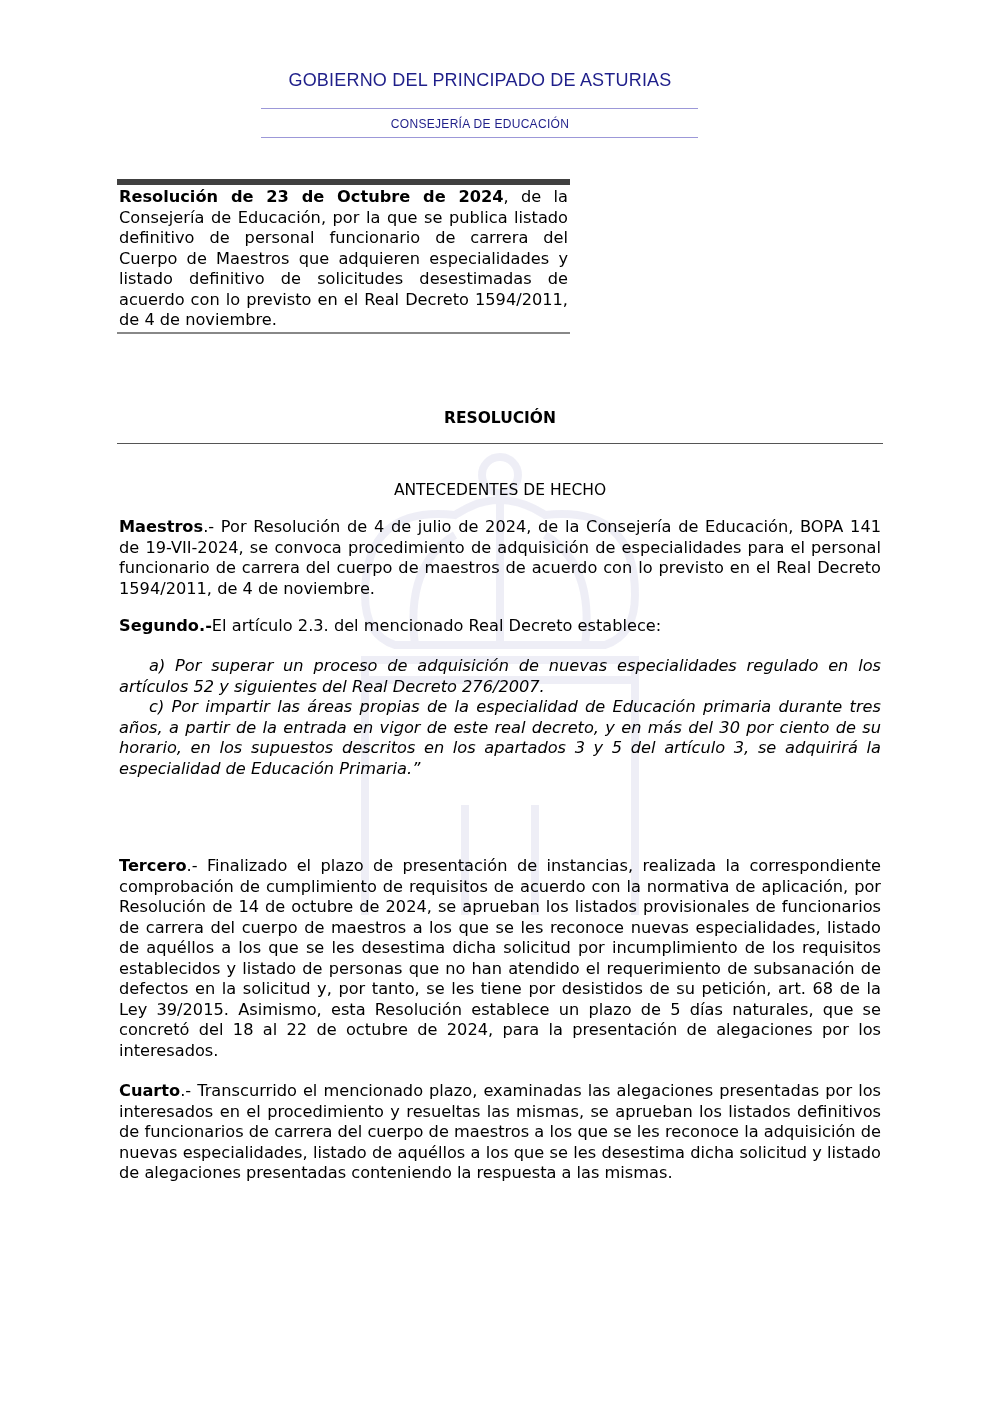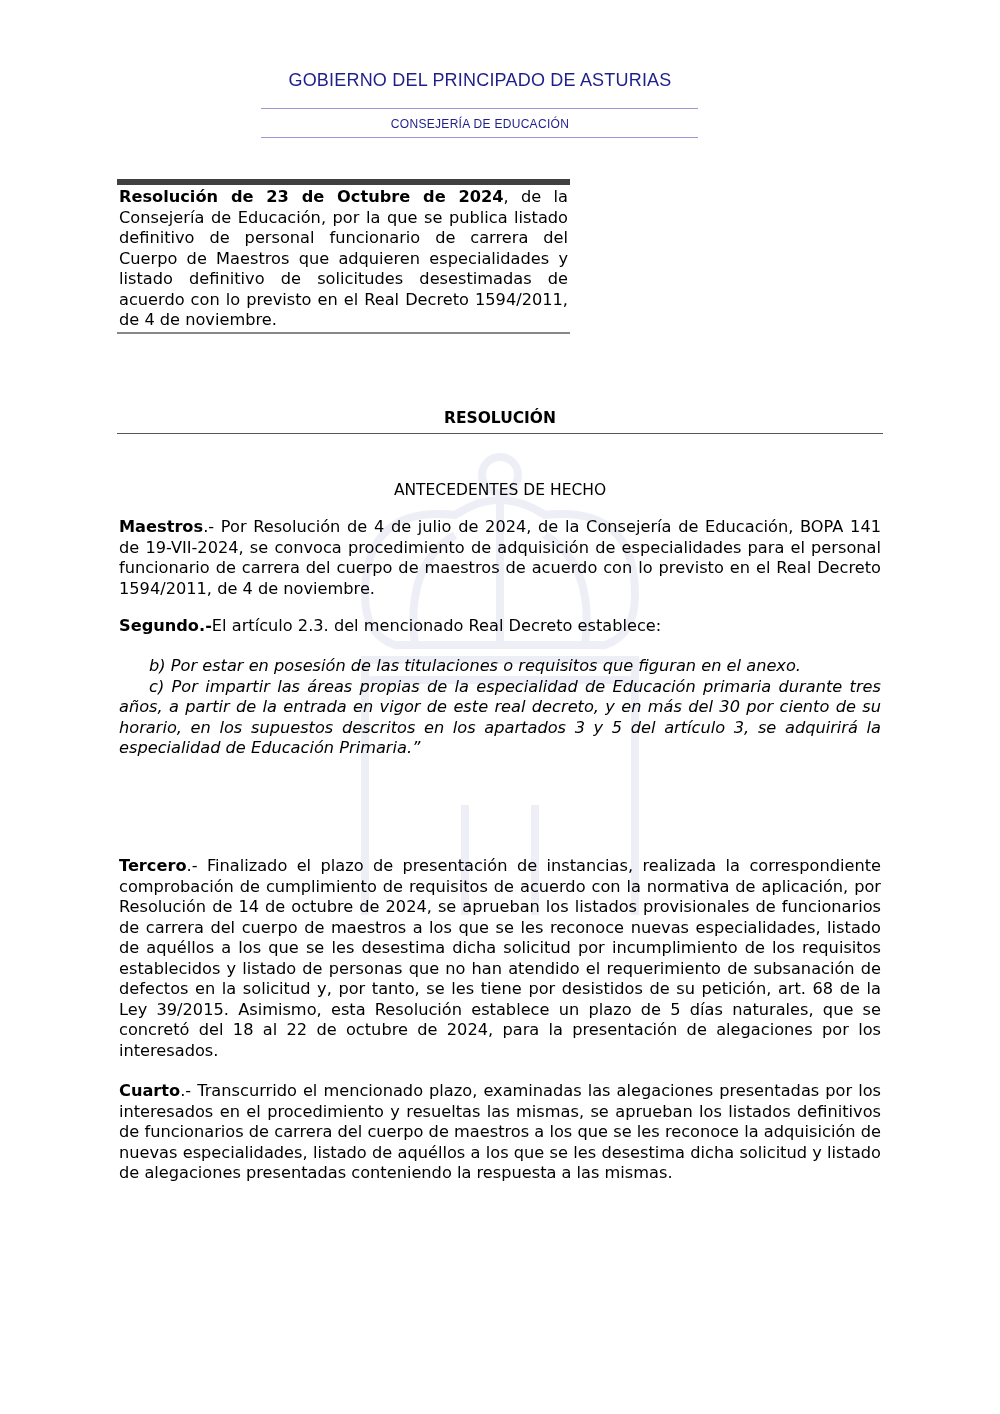--- a/index.html
+++ b/index.html
@@ -7,21 +7,21 @@
          font-family: "DejaVu Sans", sans-serif; color: #000; }
   .header-title { position: absolute; top: 70px; left: 0; width: 960px; text-align: center;
          font-family: "Liberation Sans", sans-serif; font-size: 18px; letter-spacing: 0.2px; color: #1f1f8a; }
   .header-line { position: absolute; left: 261px; width: 437px; height: 1px; background: #9c98d8; }
   .header-sub { position: absolute; top: 117px; left: 0; width: 960px; text-align: center;
          font-family: "Liberation Sans", sans-serif; font-size: 12px; letter-spacing: 0.3px; color: #1f1f8a; }
   .summary { position: absolute; left: 117px; top: 179px; width: 449px;
          border-top: 6px solid #404040; border-bottom: 2px solid #888; padding: 2px 2px 1px 2px; }
   .summary p { margin: 0; font-size: 16.2px; line-height: 20.5px; text-align: justify; text-align-last: left; }
   .title-res { position: absolute; left: 117px; top: 409px; width: 766px; text-align: center;
-         font-weight: bold; font-size: 15.5px; padding-bottom: 6px; border-bottom: 1px solid #555; padding-left: 0; }
+         font-weight: bold; font-size: 15.5px; padding-bottom: 16px; border-bottom: 1px solid #555; padding-left: 0; }
   .title-res span { display: inline-block; margin-left: 0px; }
   .title-ant { position: absolute; left: 117px; top: 481px; width: 766px; text-align: center;
          font-weight: normal; font-size: 15.5px; }
   .body-text { position: absolute; left: 119px; width: 762px; font-size: 16.2px; line-height: 20.5px; text-align: justify; margin: 0; }
   .quote { font-style: italic; }
   .indent { text-indent: 30px; }
   .watermark { position: absolute; left: 345px; top: 445px; width: 310px; height: 470px; opacity: 0.07; }
 </style>
 </head>
 <body>
@@ -52,19 +52,19 @@
 
 <div class="title-res"><span>RESOLUCIÓN</span></div>
 
 <div class="title-ant">ANTECEDENTES DE HECHO</div>
 
 <p class="body-text" style="top:517px;"><b>Maestros</b><span>.- Por Resolución de 4 de julio de 2024, de la Consejería de Educación, BOPA 141 de 19-VII-2024, se convoca procedimiento de adquisición de especialidades para el personal funcionario de carrera del cuerpo de maestros de acuerdo con lo previsto en el Real Decreto 1594/2011, de 4 de noviembre.</span></p>
 
 <p class="body-text" style="top:616px;"><b>Segundo.-</b><span>El artículo 2.3. del mencionado Real Decreto establece:</span></p>
 
 <div class="body-text quote" style="top:656px;">
-  <div class="indent">b) Por estar en posesión de las titulaciones o requisitos que figuran en el anexo.</div>
+  <div class="indent">a) Por superar un proceso de adquisición de nuevas especialidades regulado en los artículos 52 y siguientes del Real Decreto 276/2007.</div>
   <div class="indent">c) Por impartir las áreas propias de la especialidad de Educación primaria durante tres años, a partir de la entrada en vigor de este real decreto, y en más del 30 por ciento de su horario, en los supuestos descritos en los apartados 3 y 5 del artículo 3, se adquirirá la especialidad de Educación Primaria.”</div>
 </div>
 
 <p class="body-text" style="top:856px;"><b>Tercero</b><span>.- Finalizado el plazo de presentación de instancias, realizada la correspondiente comprobación de cumplimiento de requisitos de acuerdo con la normativa de aplicación, por Resolución de 14 de octubre de 2024, se aprueban los listados provisionales de funcionarios de carrera del cuerpo de maestros a los que se les reconoce nuevas especialidades, listado de aquéllos a los que se les desestima dicha solicitud por incumplimiento de los requisitos establecidos y listado de personas que no han atendido el requerimiento de subsanación de defectos en la solicitud y, por tanto, se les tiene por desistidos de su petición, art. 68 de la Ley 39/2015. Asimismo, esta Resolución establece un plazo de 5 días naturales, que se concretó del 18 al 22 de octubre de 2024, para la presentación de alegaciones por los interesados.</span></p>
 
 <p class="body-text" style="top:1081px;"><b>Cuarto</b><span>.- Transcurrido el mencionado plazo, examinadas las alegaciones presentadas por los interesados en el procedimiento y resueltas las mismas, se aprueban los listados definitivos de funcionarios de carrera del cuerpo de maestros a los que se les reconoce la adquisición de nuevas especialidades, listado de aquéllos a los que se les desestima dicha solicitud y listado de alegaciones presentadas conteniendo la respuesta a las mismas.</span></p>
 
 </body></html>

